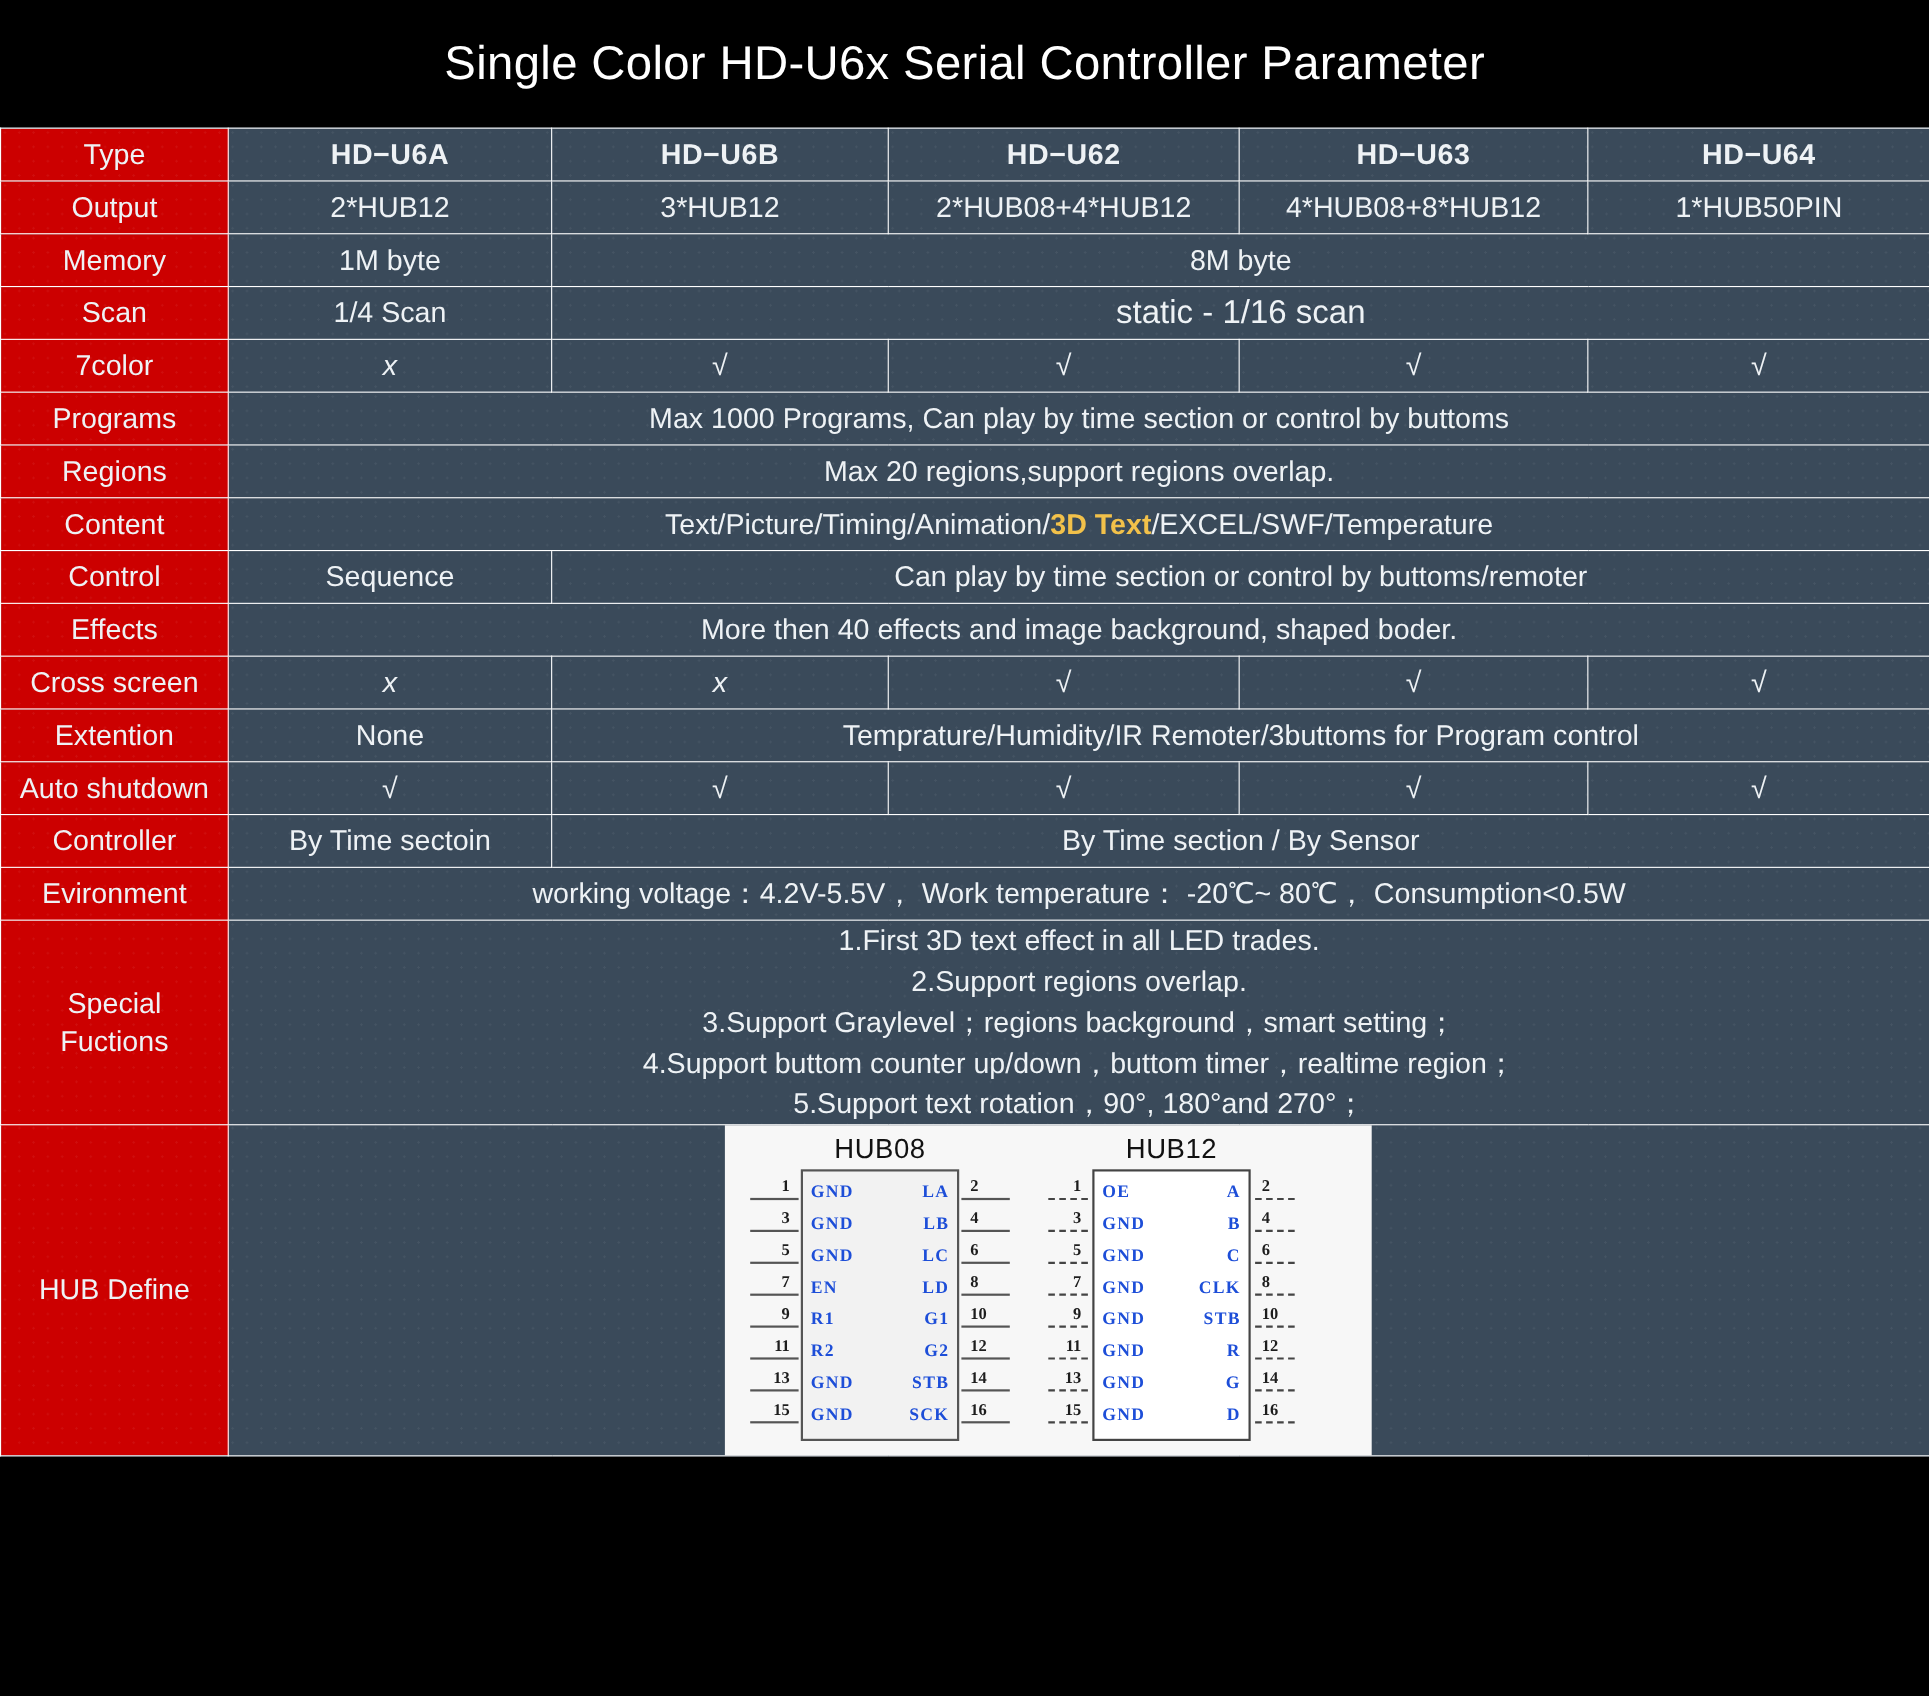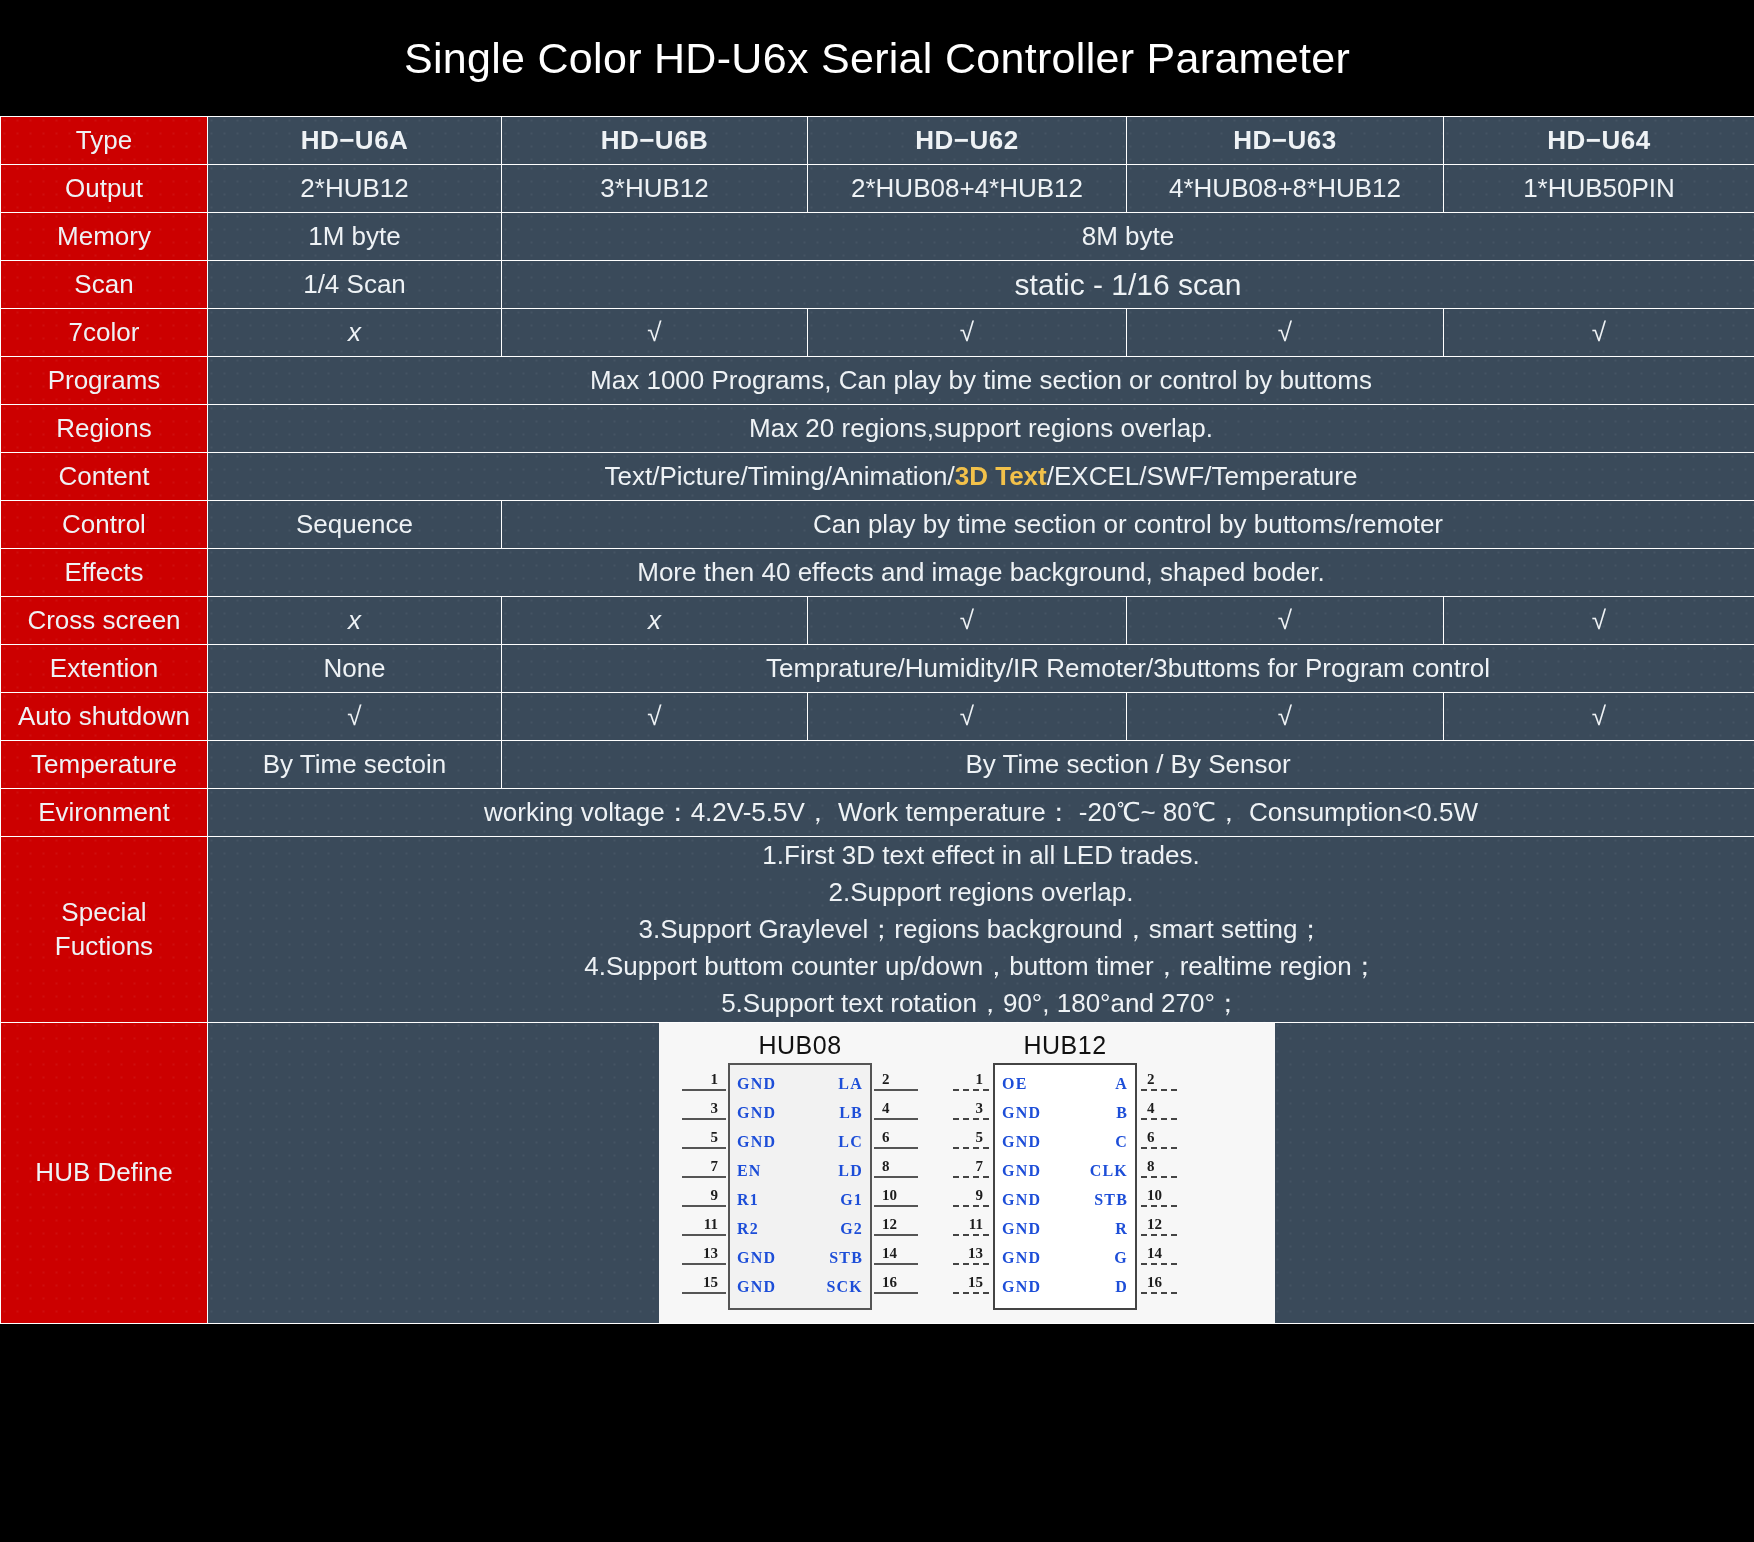--- a/index.html
+++ b/index.html
@@ -113,24 +113,25 @@
   td.hub-body {
     padding: 0;
     height: 300px;
     position: relative;
     vertical-align: top;
   }
   #hub-image {
     position: absolute;
     left: 451px;
     top: 0;
-    width: 616px;
+    width: 540px;
     height: 100%;
     background: #f7f7f7;
     overflow: hidden;
+    padding-left: 48px;
   }
   .hub-diagram {
     position: absolute;
     top: 8px;
     color: #1a1a1a;
   }
   #hub08-wrap { left: 16px; width: 250px; }
   #hub12-wrap { left: 282px; width: 248px; }
 
   .hub-title {
@@ -297,21 +298,21 @@
       <tr>
         <td class="rowlabel">Auto shutdown</td>
         <td class="tick">√</td>
         <td class="tick">√</td>
         <td class="tick">√</td>
         <td class="tick">√</td>
         <td class="tick">√</td>
       </tr>
 
       <tr>
-        <td class="rowlabel">Temperature</td>
+        <td class="rowlabel">Controller</td>
         <td>By Time sectoin</td>
         <td colspan="4">By Time section / By Sensor</td>
       </tr>
 
       <tr>
         <td class="rowlabel">Evironment</td>
         <td colspan="5">working voltage：4.2V-5.5V， Work temperature： -20℃~ 80℃， Consumption&lt;0.5W</td>
       </tr>
 
       <tr>

